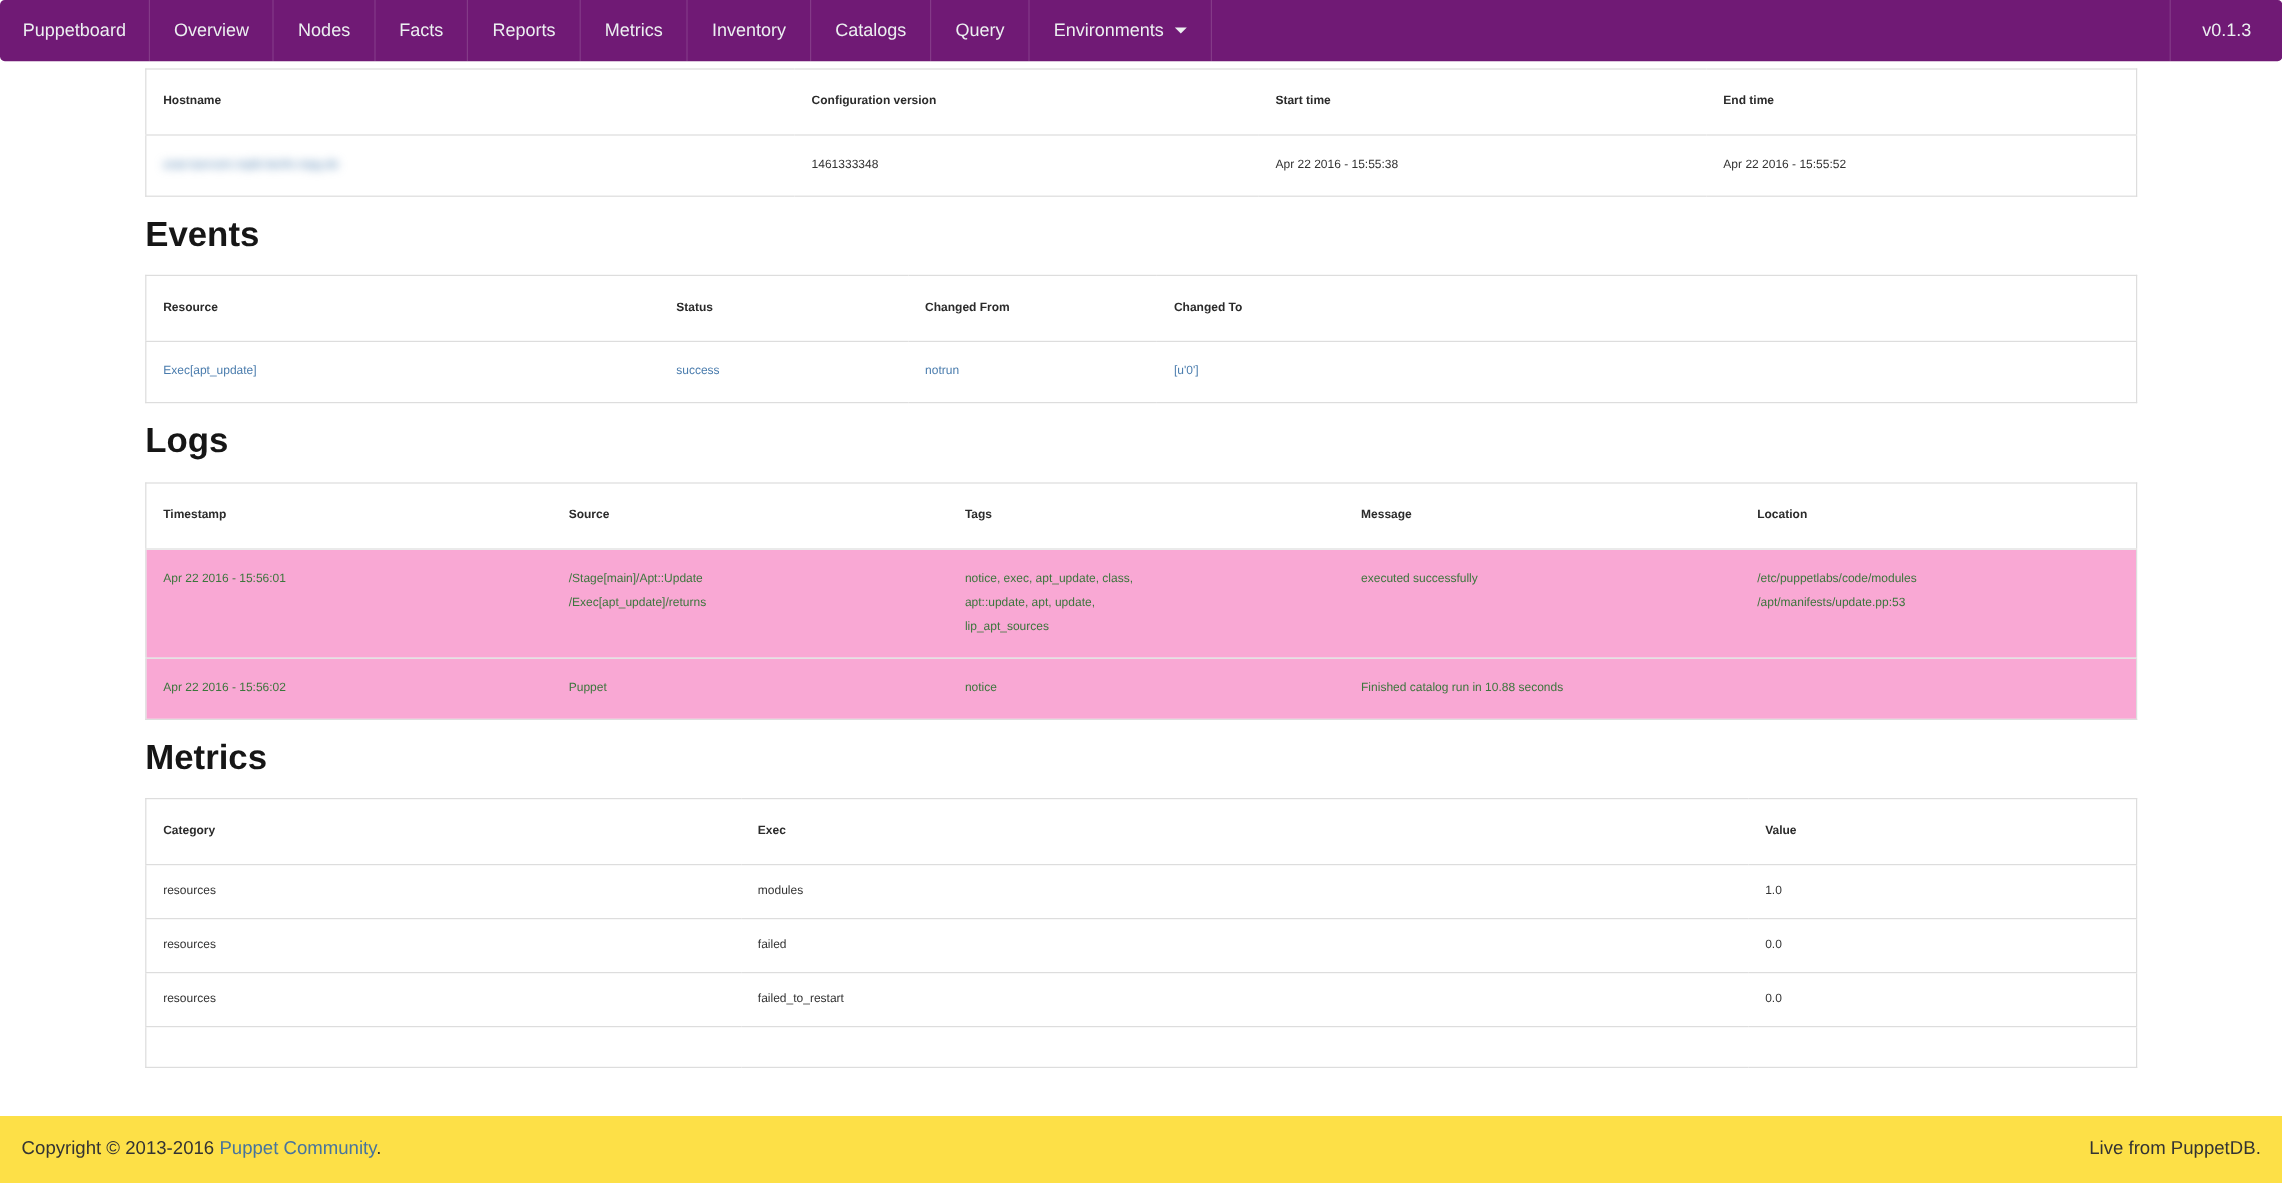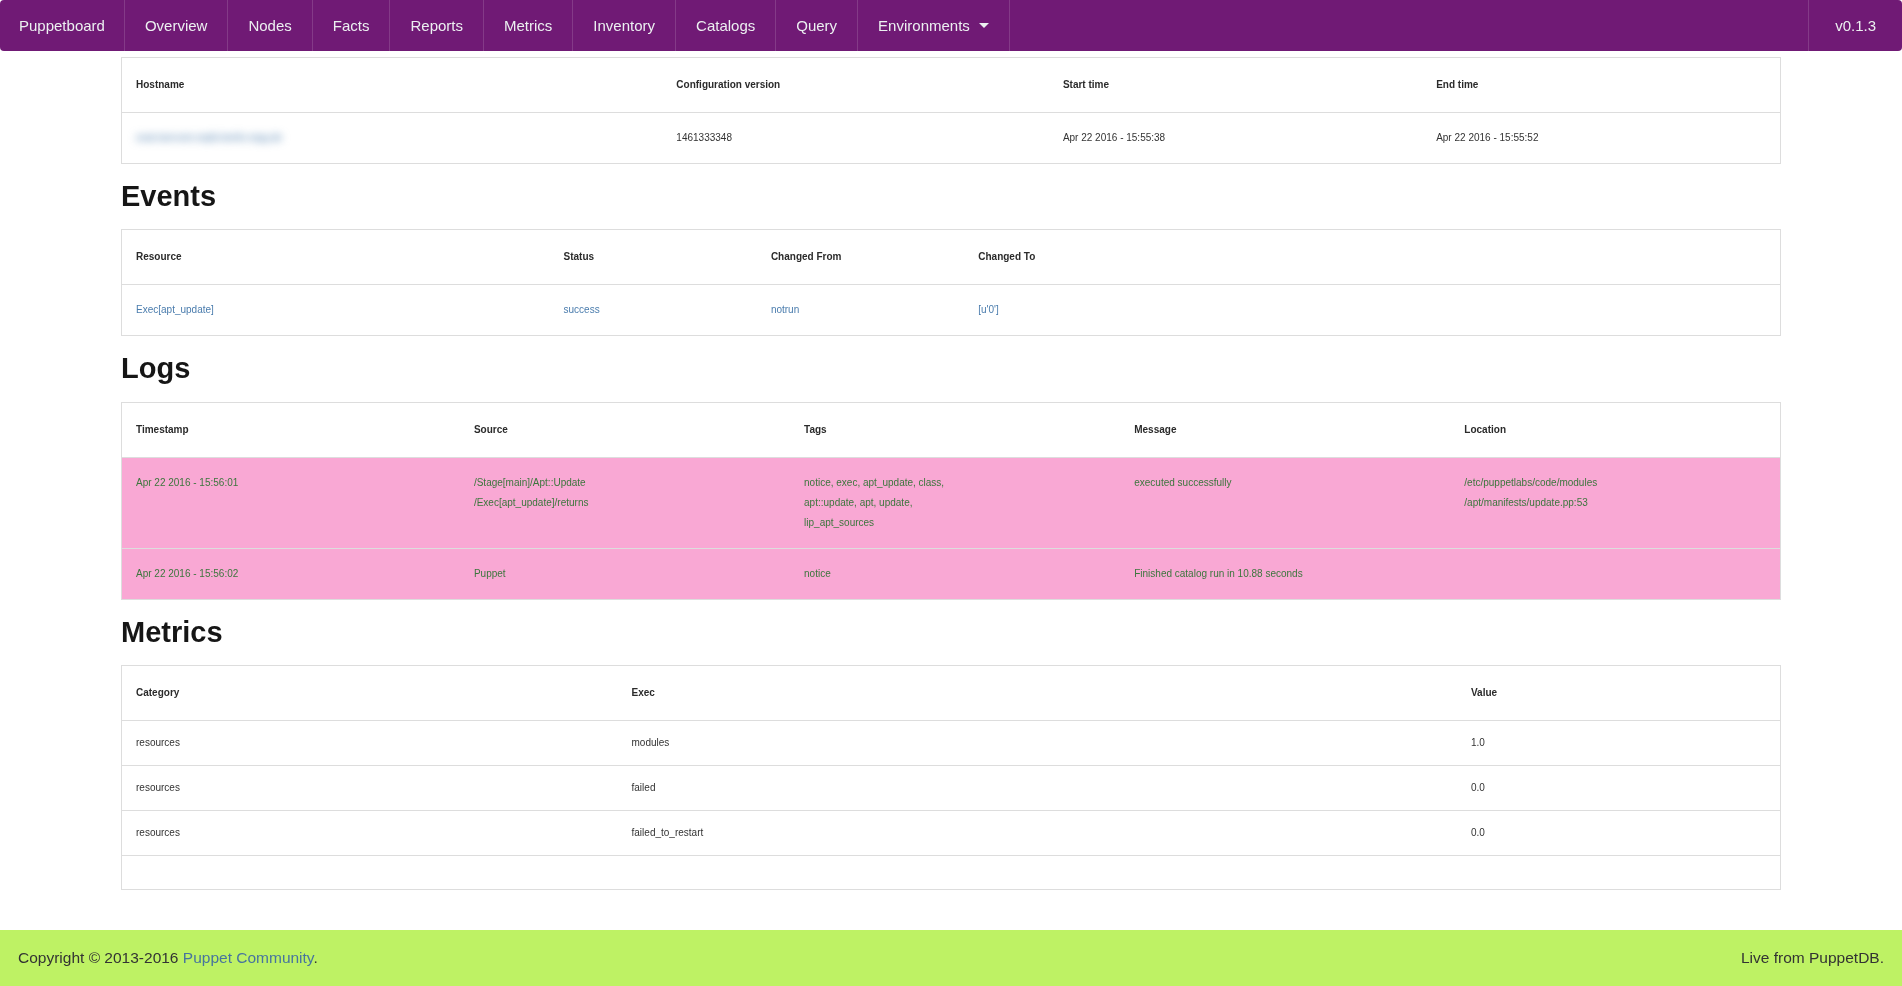--- a/index.html
+++ b/index.html
@@ -109,21 +109,21 @@
   .logs-table .c3 { width: 19.9%; } .logs-table .c4 { width: 19.9%; }
   .logs-table .c5 { width: 19.9%; }
   .metrics-table .c1 { width: 29.9%; } .metrics-table .c2 { width: 50.6%; }
   .metrics-table .c3 { width: 19.5%; }
 
   
   .footer {
     position: fixed;
     left: 0; right: 0; bottom: 0;
     height: 56px;
-    background: #bef264;
+    background: #fde047;
     display: flex;
     align-items: center;
     justify-content: space-between;
     padding: 0 18px;
     font-size: 15.5px;
     color: #333333;
     z-index: 10;
   }
   .footer a { color: #47749e; text-decoration: none; cursor: pointer; }
 </style>

